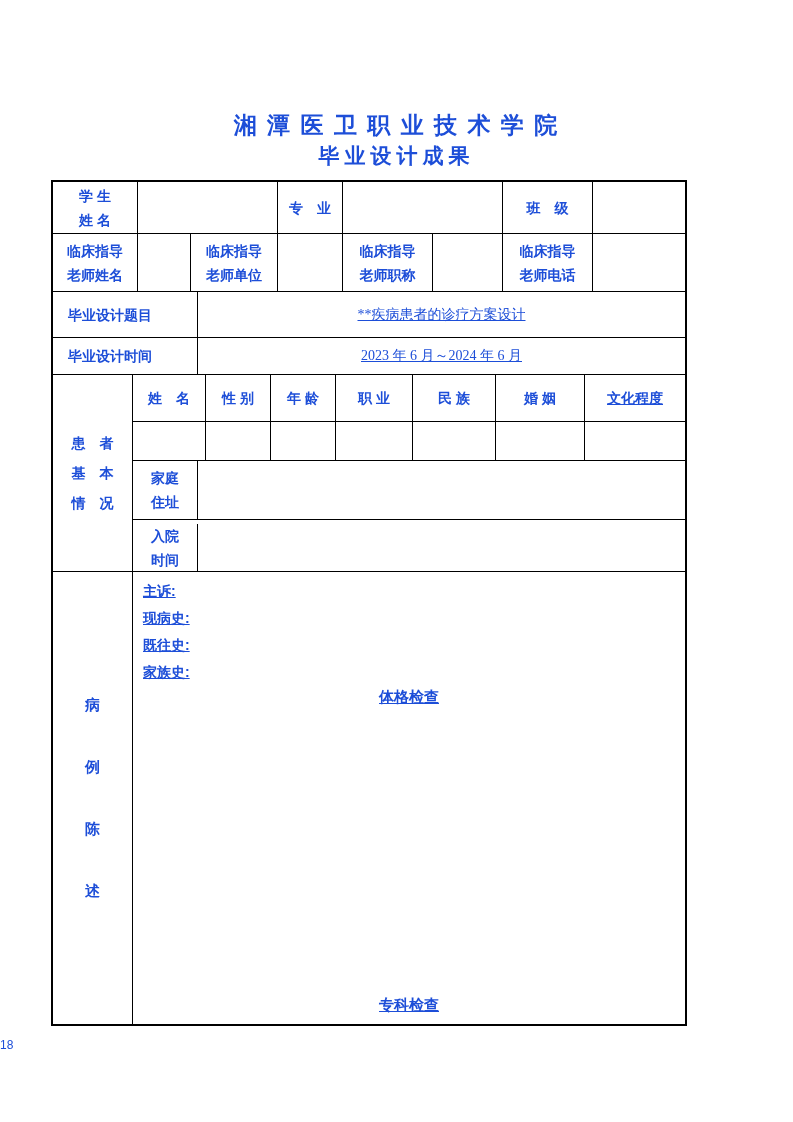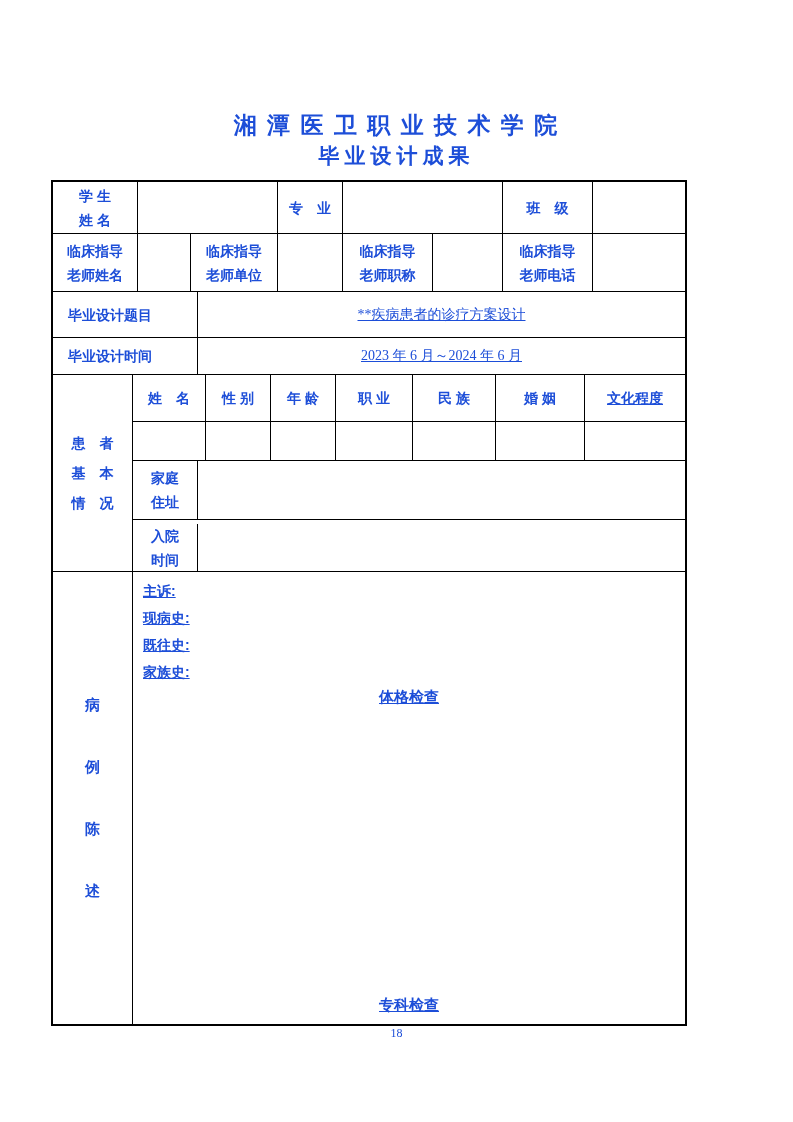--- a/index.html
+++ b/index.html
@@ -38,22 +38,22 @@
   .subrow { display: flex; border-bottom: 1px solid #000; }
   .subrow:last-child { border-bottom: none; align-items: flex-end; }
   .patient-label { line-height: 30px; text-align: center; }
   .case-label-cell { }
   .case-label { white-space: pre-line; line-height: 62px; font-weight: bold; font-size: 15px; text-align: center; }
   .case-content { flex: 1; display: flex; flex-direction: column; padding: 6px 0 8px 0; min-width: 0; }
   .case-field { font-weight: bold; font-size: 14px; line-height: 27px; padding-left: 10px; }
   .exam-heading { font-weight: bold; font-size: 15px; text-align: center; line-height: 22px; }
   .spacer { flex: 1; }
   .page-number {
-    text-align: center; margin-top: 0;
-    font-family: Liberation Serif, serif; font-size: 12px;
+    margin-top: 12px;
+    font-family: Liberation Sans, sans-serif; font-size: 12px;
   }
 </style>
 </head>
 <body>
 
 <div class="page">
 
   <div class="doc-title">湘 潭 医 卫 职 业 技 术 学 院</div>
   <div class="doc-subtitle">毕业设计成果</div>
 

